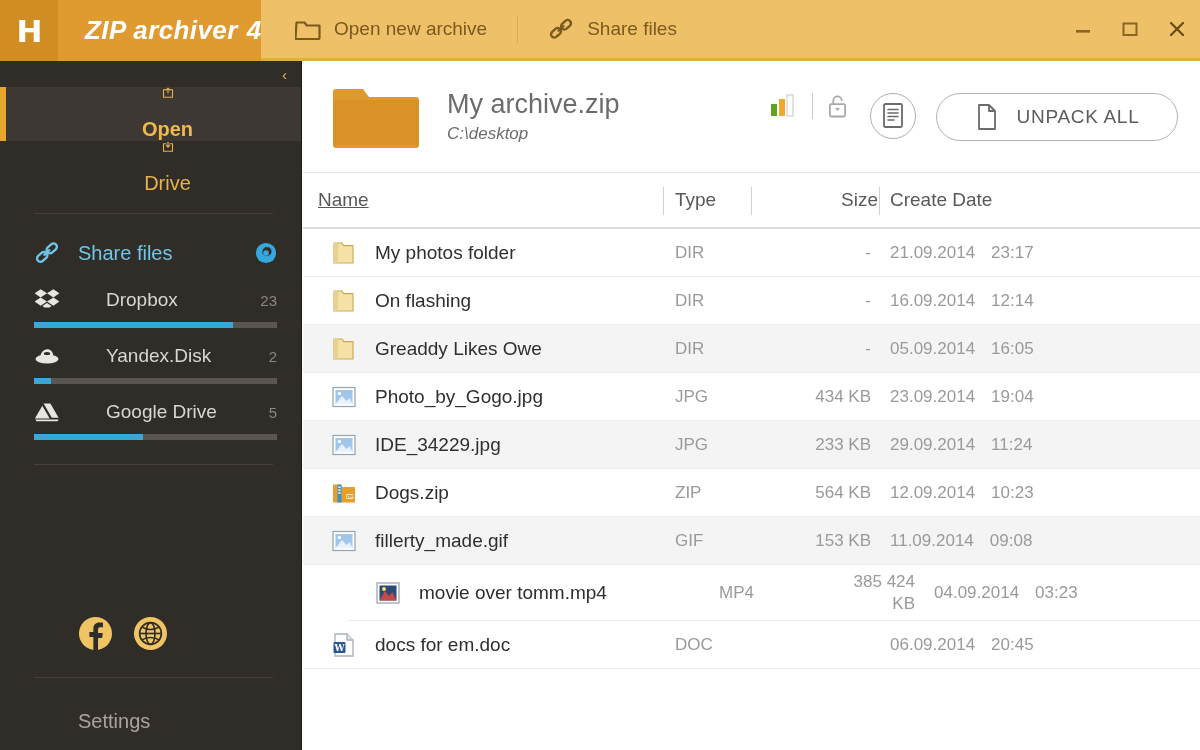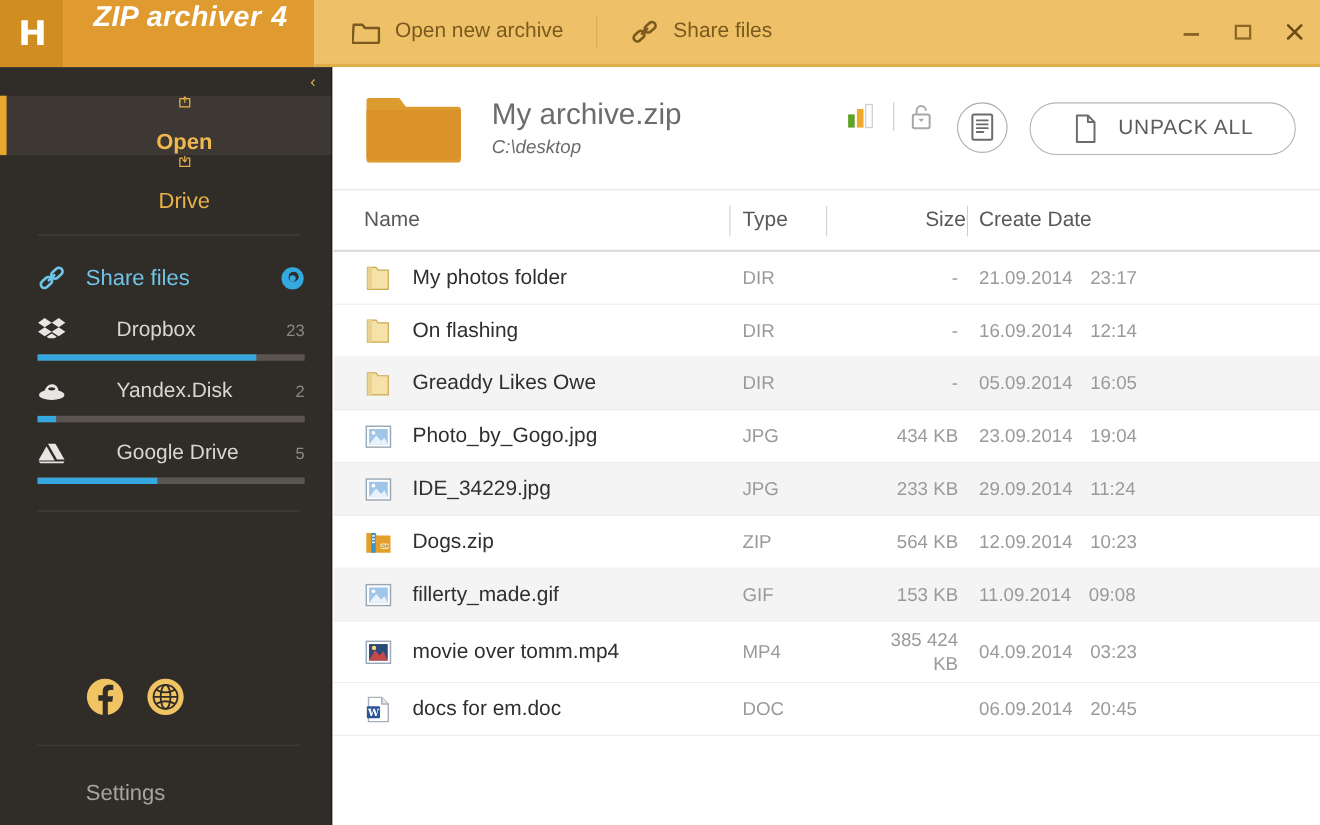--- a/index.html
+++ b/index.html
@@ -17,22 +17,22 @@
     display: flex; align-items: stretch;
   }
   .logo-box {
     width: 58px; background: #d08d22;
     display: flex; align-items: center; justify-content: center;
     color: #fff; font-size: 31px; font-weight: bold;
     font-family: "DejaVu Sans", sans-serif;
     letter-spacing: -1px;
   }
   .brand-box {
-    width: 228px; background: #e09b30;
-    display: flex; padding-left: 27px;
+    width: 203px; background: #e09b30;
+    display: flex; align-items: center; padding-left: 27px;
   }
   .brand-text {
     color: #ffffff; font-size: 26px; font-weight: bold; font-style: italic;
     letter-spacing: 0.4px; white-space: nowrap;
   }
   .brand-text .ver { margin-left: 9px; }
   .toolbar-box {
     flex: 1; background: #eec168;
     display: flex; align-items: center; position: relative;
     border-bottom: 3px solid #e0ae48;
@@ -151,38 +151,38 @@
   .unpack-label {
     font-size: 19px; color: #5c5c5c; letter-spacing: 0.7px;
   }
 
   
   .tbl-head {
     height: 56px; display: flex; align-items: center;
     border-bottom: 2px solid #dcdcdc; position: relative;
   }
   .th { font-size: 19px; color: #595959; }
-  .th-name { position: absolute; left: 28px; }
+  .th-name { position: absolute; left: 15px; text-decoration: underline; }
   .th-type { position: absolute; left: 372px; }
   .th-size { position: absolute; left: 517px; width: 58px; text-align: right; }
   .th-date { position: absolute; left: 587px; }
   .colsep {
     position: absolute; top: 14px; width: 1px; height: 28px; background: #d0d0d0;
   }
   .cs1 { left: 360px; }
   .cs2 { left: 448px; }
   .cs3 { left: 576px; }
 
   .tbl-body { flex: 1; overflow: hidden; }
   .row {
     position: relative; height: 48px; display: flex; align-items: center;
     border-bottom: 1px solid #ededed; cursor: pointer;
   }
   .row.alt { background: #f4f4f4; }
-  .row.tall { height: 56px; }
+  .row.tall { height: 56px; margin-left: 44px; }
   .cell-name {
     position: absolute; left: 28px; display: flex; align-items: center; gap: 18px;
   }
   .file-icon { width: 26px; height: 26px; flex: 0 0 26px; }
   .fname { font-size: 19px; color: #2f2f2f; white-space: nowrap; }
   .cell-type {
     position: absolute; left: 372px; font-size: 17px; color: #9a9a9a;
   }
   .cell-size {
     position: absolute; left: 448px; width: 128px; text-align: right;

